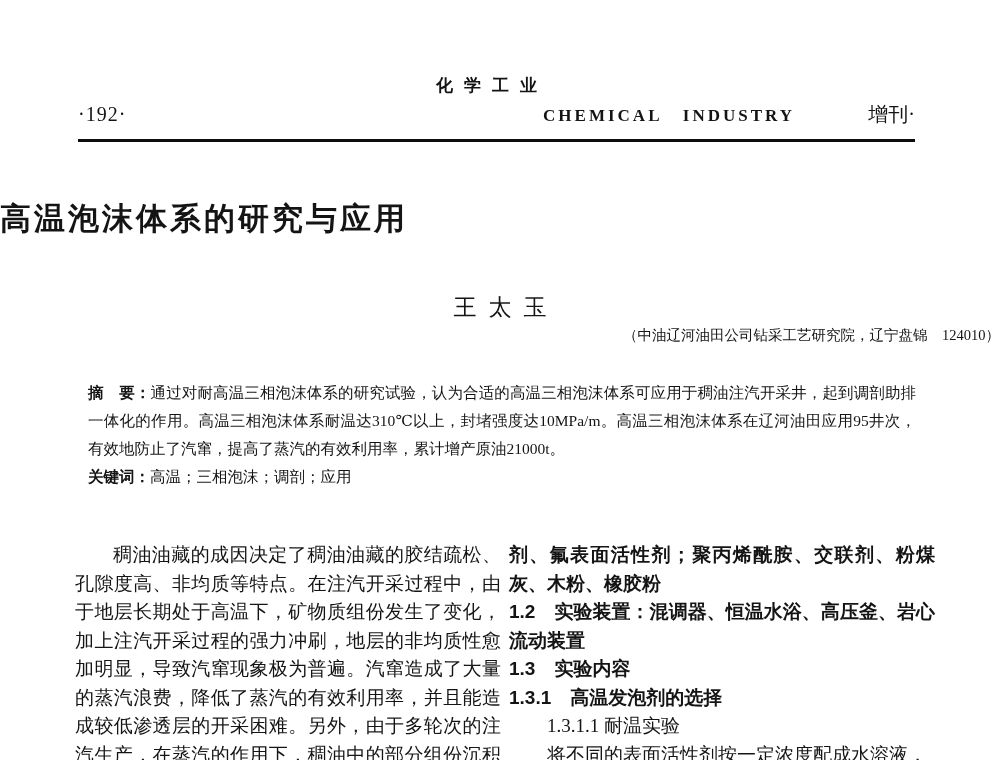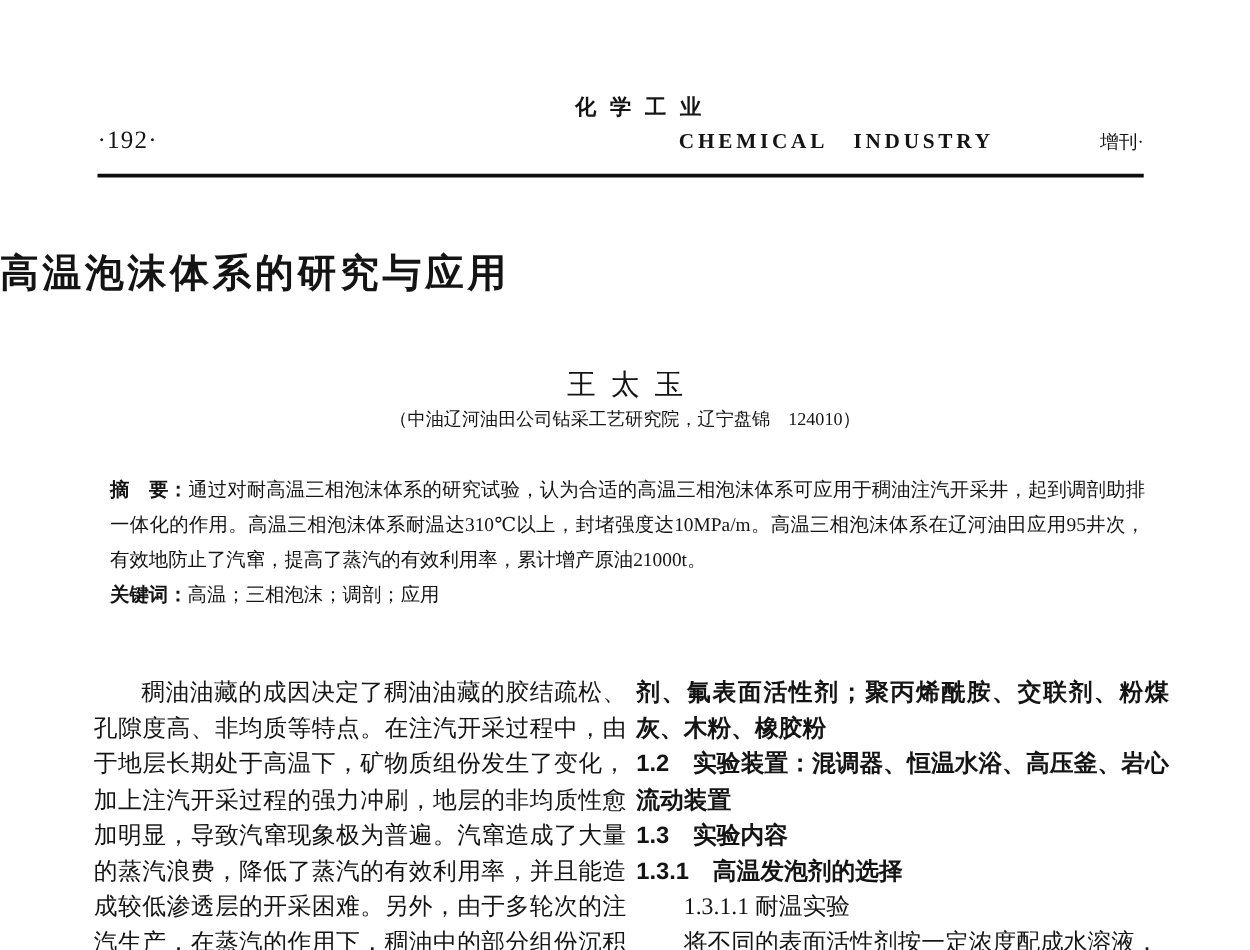--- a/index.html
+++ b/index.html
@@ -3,51 +3,51 @@
 <meta charset="utf-8">
 <style>
   html,body{margin:0;padding:0;background:#e8e8e8;}
   .page{
     position:relative;width:1000px;height:760px;background:#ffffff;
     color:#141414;overflow:hidden;
     font-family:"Liberation Serif","DejaVu Serif",serif;
   }
   
   .hdr-cn{
-    position:absolute;top:74px;left:92px;width:837px;text-align:center;
+    position:absolute;top:74px;left:68px;width:837px;text-align:center;
     font-family:"Liberation Sans","DejaVu Sans",sans-serif;
     font-weight:700;font-size:17px;letter-spacing:11px;text-indent:11px;
   }
   .hdr-row{
     position:absolute;top:101px;left:78px;width:837px;
     display:flex;align-items:baseline;
   }
   .hdr-pagenum{font-size:20px;letter-spacing:1px;min-width:120px;}
   .hdr-en{
     flex:1;text-align:right;font-weight:700;font-size:17px;
     letter-spacing:3px;word-spacing:14px;
     font-family:"Liberation Serif","DejaVu Serif",serif;
   }
-  .hdr-issue{font-size:15px;min-width:120px;text-align:right;}
+  .hdr-issue{font-size:20px;min-width:120px;text-align:right;}
   .hdr-rule{
     position:absolute;top:139px;left:78px;width:837px;height:3px;
     background:#0e0e0e;
   }
   
   .title{
     position:absolute;top:198px;left:0;width:100%;text-align:left;
     font-family:"Liberation Sans","DejaVu Sans",sans-serif;
     font-weight:700;font-size:31px;letter-spacing:3px;
   }
   .author{
     position:absolute;top:292px;left:0;width:100%;text-align:center;
     font-size:23px;letter-spacing:12px;text-indent:12px;
   }
   .affiliation{
-    position:absolute;top:326px;left:0;width:100%;text-align:center;
+    position:absolute;top:326px;left:0;width:100%;text-align:right;
     font-size:14.5px;
   }
   
   .abstract-block{
     position:absolute;top:379px;left:88px;width:828px;
     font-size:15.5px;line-height:28px;text-align:justify;
   }
   .abstract-block p{margin:0;}
   .hei{
     font-family:"Liberation Sans","DejaVu Sans",sans-serif;

